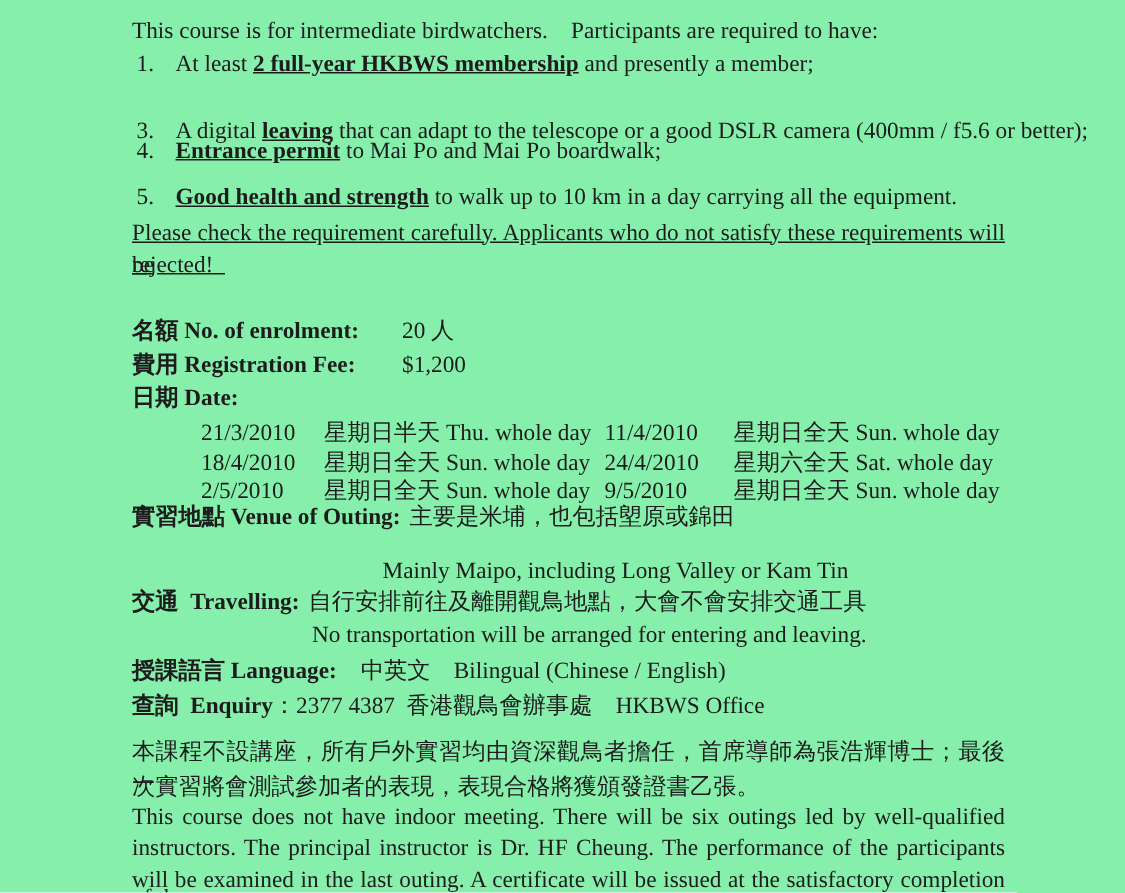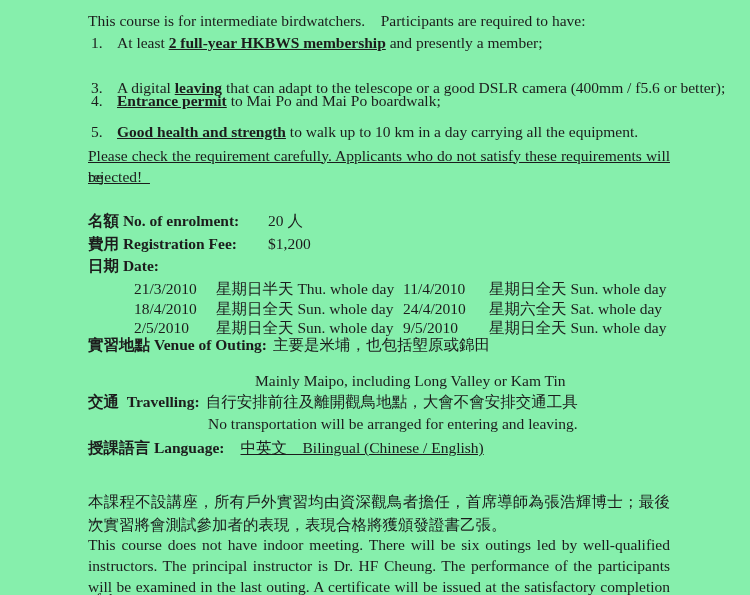--- a/index.html
+++ b/index.html
@@ -42,21 +42,21 @@
     top: 279px;
     left: 30px;
     right: 16px;
     display: grid;
     grid-template-columns: 82px 187px 86px 1fr;
     line-height: 19.5px;
     margin-left: 16px;
   }
   .dates span { white-space: pre; }
   .val-gap { margin-left: 6px; }
-  .lang-gap { margin-left: 16px; text-decoration: underline; }
+  .lang-gap { margin-left: 16px; }
 </style>
 </head>
 <body>
 
 <div class="page">
   <div class="content">
 
     <div class="ln" style="top:10px">This course is for intermediate birdwatchers.    Participants are required to have:</div>
 
     <div class="ln req" style="top:32px"><span class="num">1.</span><span>At least </span><span class="bu">2 full-year HKBWS membership</span><span> and presently a member;</span></div>
@@ -93,20 +93,21 @@
     </div>
 
     <div class="ln" style="top:334px"><span class="b">實習地點 Venue of Outing:</span><span class="val-gap">主要是米埔，也包括塱原或錦田</span></div>
     <div class="ln" style="top:391px"><span class="b">交通  Travelling:</span><span class="val-gap">自行安排前往及離開觀鳥地點，大會不會安排交通工具</span></div>
 
     <div class="ln" style="top:370px; left:167px">Mainly Maipo, including Long Valley or Kam Tin</div>
     <div class="ln" style="top:413px; left:120px">No transportation will be arranged for entering and leaving.</div>
 
     <div class="ln" style="top:437px"><span class="b">授課語言 Language:</span><span class="lang-gap">中英文    Bilingual (Chinese / English)</span></div>
 
+    <div class="ln" style="top:460px"><span class="b">查詢  Enquiry</span><span>：2377 4387  香港觀鳥會辦事處　HKBWS Office</span></div>
 
     <div class="ln just" style="top:491px">本課程不設講座，所有戶外實習均由資深觀鳥者擔任，首席導師為張浩輝博士；最後一</div>
     <div class="ln" style="top:513.5px; white-space:normal">次實習將會測試參加者的表現，表現合格將獲頒發證書乙張。</div>
 
     <div class="ln just" style="top:555px">instructors.  The principal instructor is Dr. HF Cheung. The performance of the participants</div>
     <div class="ln just" style="top:534px">This course does not have indoor meeting.  There will be six outings led by well-qualified</div>
     <div class="ln just" style="top:576px">will be examined in the last outing.  A certificate will be issued at the satisfactory completion</div>
     <div class="ln" style="top:588px; white-space:normal">of the course.</div>
 
   </div>

